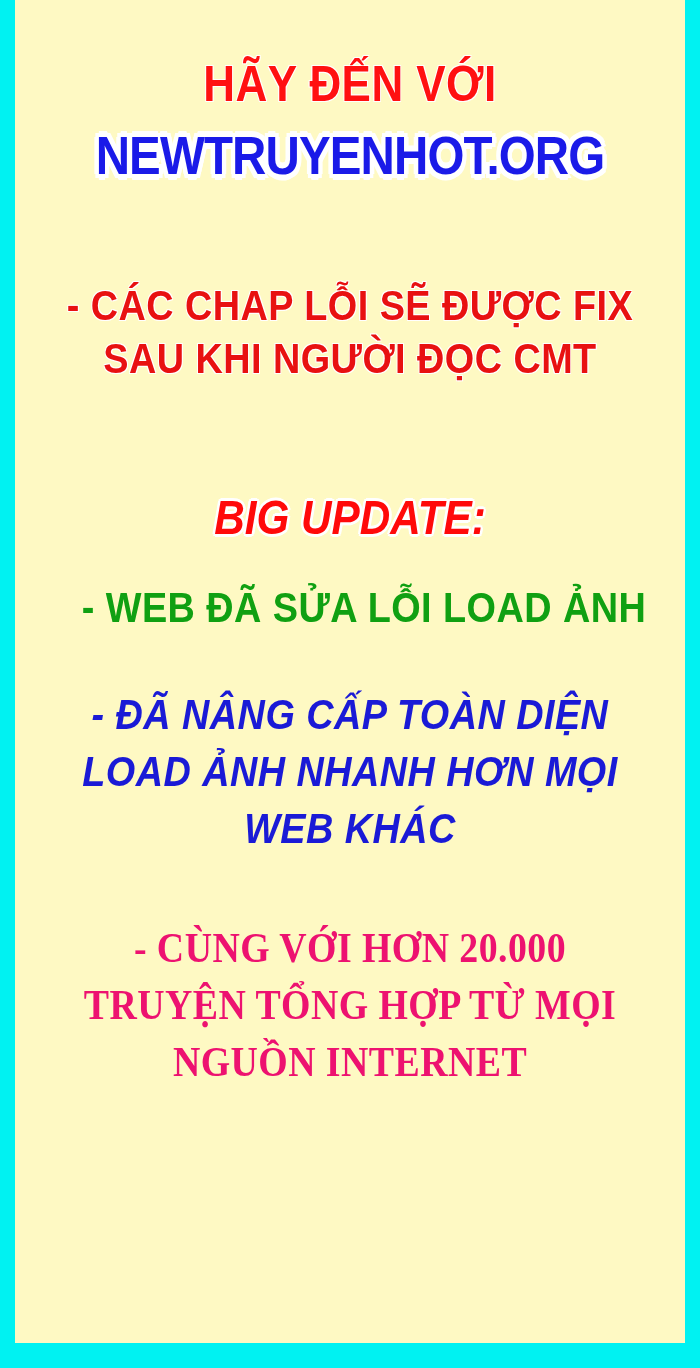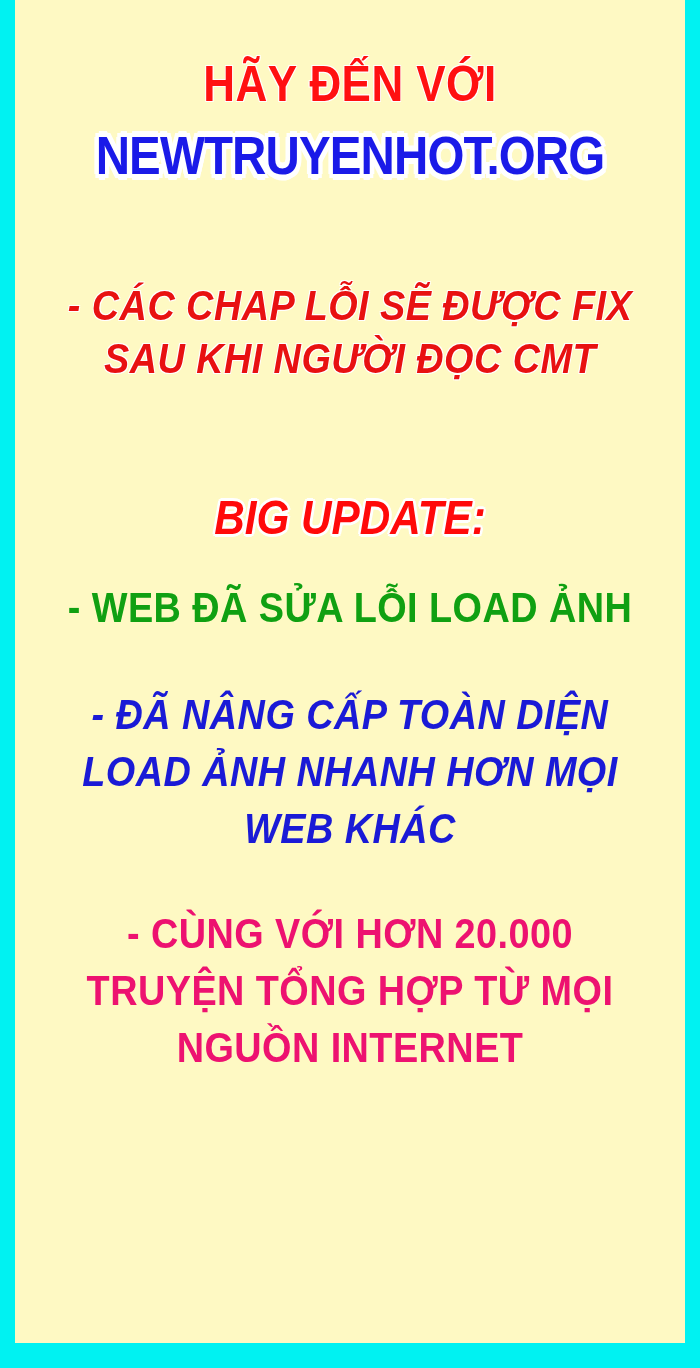--- a/index.html
+++ b/index.html
@@ -63,21 +63,21 @@
     letter-spacing: -1px;
     text-shadow:
        0  -5px 0 #FFFFFF,  0   5px 0 #FFFFFF,
       -5px  0px 0 #FFFFFF,  5px  0px 0 #FFFFFF,
       -4px -4px 0 #FFFFFF,  4px -4px 0 #FFFFFF,
       -4px  4px 0 #FFFFFF,  4px  4px 0 #FFFFFF,
        0  -6px 0 #FFFFFF,  0   6px 0 #FFFFFF;
   }
 
   
-  .blk-fix { margin-top: 92px; font-style: italic; }
+  .blk-fix { margin-top: 92px; }
   .txt-red {
     color: #E81111;
     font-size: 43px;
     line-height: 53px;
     text-shadow:
        1px  1px 0 #FFFFFF, -1px -1px 0 #FFFFFF,
        1px -1px 0 #FFFFFF, -1px  1px 0 #FFFFFF;
   }
 
   
@@ -96,37 +96,37 @@
     line-height: 56px;
     letter-spacing: 0px;
     text-shadow:
        2px  2px 0 #FFFFFF, -2px -2px 0 #FFFFFF,
        2px -2px 0 #FFFFFF, -2px  2px 0 #FFFFFF,
        0    3px 0 #FFFFFF,  0   -3px 0 #FFFFFF,
        3px  0   0 #FFFFFF, -3px   0  0 #FFFFFF;
   }
 
   
-  .blk-green { margin-top: 35px; }
+  .blk-green { margin-top: 35px; padding-left: 14px; }
   .txt-green {
     color: #10A012;
     font-size: 43px;
     line-height: 53px;
   }
 
   
   .blk-upgrade { margin-top: 52px; }
   .txt-blue {
     color: #1A1AD6;
     font-size: 43px;
     line-height: 57px;
   }
 
   
-  .blk-pink { margin-top: 48px; }
+  .blk-pink { margin-top: 62px; font-family: Liberation Serif, serif; }
   .txt-pink {
     color: #ED1270;
     font-size: 43px;
     line-height: 57px;
   }
 </style>
 </head>
 <body>
 
 <div class="promo-frame">

